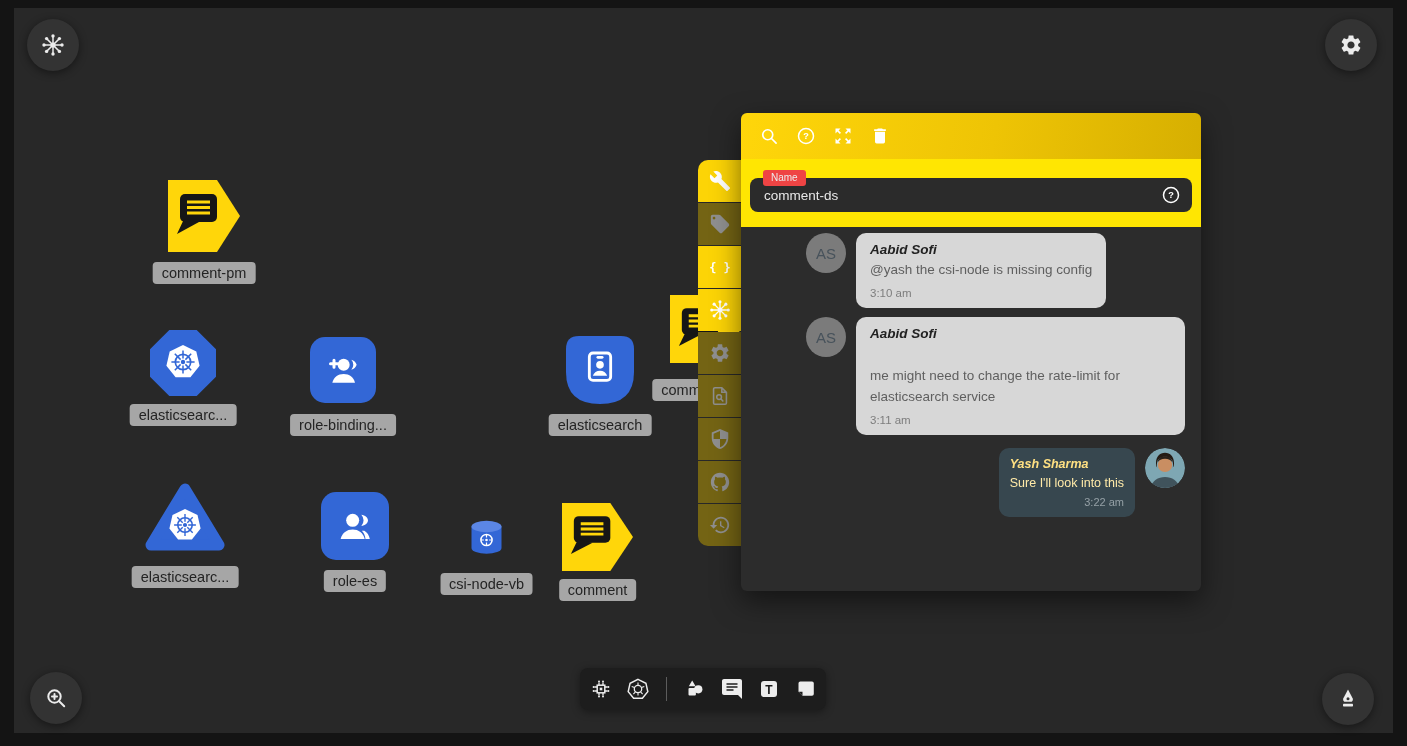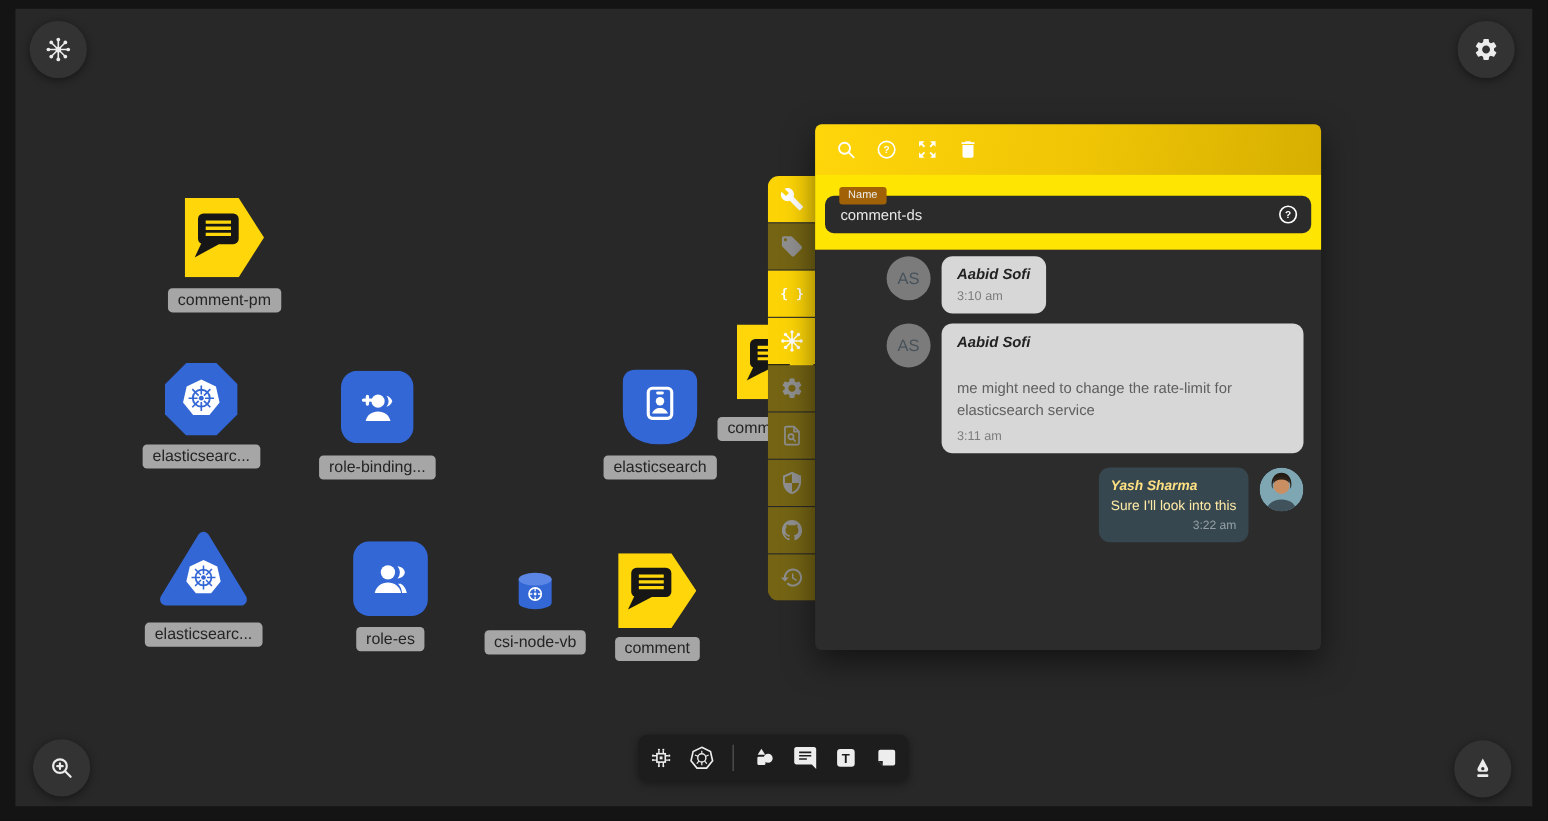--- a/index.html
+++ b/index.html
@@ -30,21 +30,21 @@
   .st-btn.inactive{background:#746414;color:#8f8f8f;}
   
   .panel{position:absolute;left:741px;top:113px;width:460px;height:478px;background:#2c2c2c;
          border-radius:6px;box-shadow:0 10px 28px rgba(0,0,0,.5);z-index:10;display:flex;flex-direction:column;}
   .panel-header{height:46px;flex:none;background:linear-gradient(100deg,#ffd60a 0%,#eec405 55%,#d6af01 100%);
                 border-radius:6px 6px 0 0;display:flex;align-items:center;padding:0 20px 0 18px;gap:17px;}
   .panel-title{flex:1;color:#fdfdfd;font-size:15.5px;letter-spacing:.4px;}
   .hicon{color:#fff;cursor:pointer;}
   .name-section{height:68px;flex:none;background:#ffe602;padding:19px 9px 0 9px;}
   .name-input-wrap{position:relative;height:34px;background:#2b2b2b;border-radius:8px;display:flex;align-items:center;}
-  .name-chip{position:absolute;top:-8px;left:13px;background:#a16207;color:#ececec;font-size:10px;
+  .name-chip{position:absolute;top:-8px;left:13px;background:#ef4444;color:#ececec;font-size:10px;
              padding:2px 8px;border-radius:3px;line-height:1.2;}
   .name-input{flex:1;background:transparent;border:none;outline:none;color:#e8e8e8;font-size:13.5px;
               padding:0 0 0 14px;font-family:inherit;min-width:0;}
   .input-help{color:#fff;margin-right:11px;flex:none;cursor:pointer;}
   .messages{flex:1;padding:6px 16px 0 17px;overflow:hidden;margin-left:48px;}
   .msg-row{display:flex;align-items:flex-start;margin-bottom:9px;}
   .msg-row.right{justify-content:flex-end;margin-top:13px;}
   .avatar{width:40px;height:40px;border-radius:50%;background:#7b7b7b;color:#47525b;display:flex;
           align-items:center;justify-content:center;font-size:15px;flex:none;}
   .avatar-photo{width:40px;height:40px;border-radius:50%;overflow:hidden;flex:none;margin-left:10px;}
@@ -332,20 +332,21 @@
               <text x="12" y="16" font-size="11" font-weight="bold" text-anchor="middle" fill="currentColor">?</text>
             </svg>
           </span>
       </div>
     </div>
     <div class="messages" id="messages">
         <div class="msg-row">
           <div class="avatar">AS</div>
           <div class="bubble">
             <div class="b-name">Aabid Sofi</div>
+            <div class="b-text">@yash the csi-node is missing config</div>
             <div class="b-time">3:10 am</div>
           </div>
         </div>
         <div class="msg-row">
           <div class="avatar">AS</div>
           <div class="bubble" style="width: 338px;">
             <div class="b-name">Aabid Sofi</div>
             <div class="b-spacer"></div>
             <div class="b-text">me might need to change the rate-limit for elasticsearch service</div>
             <div class="b-time">3:11 am</div>

